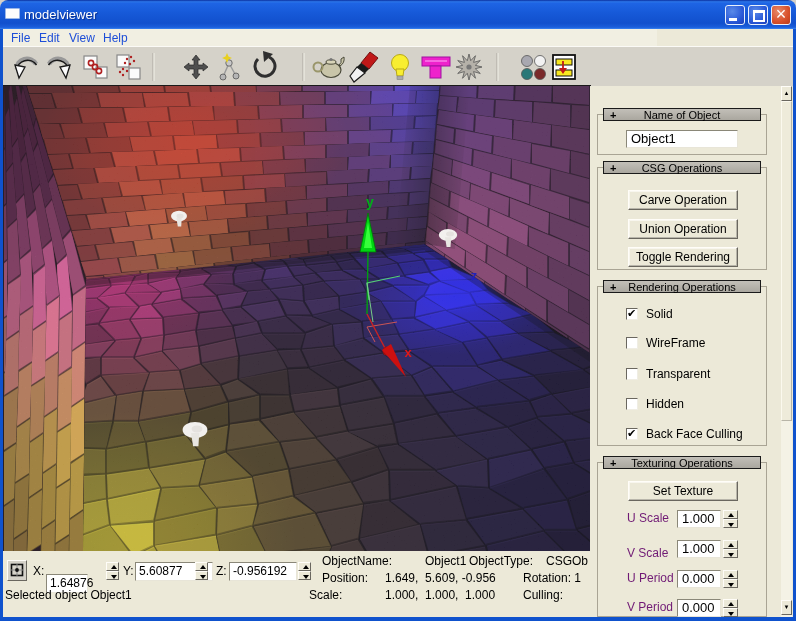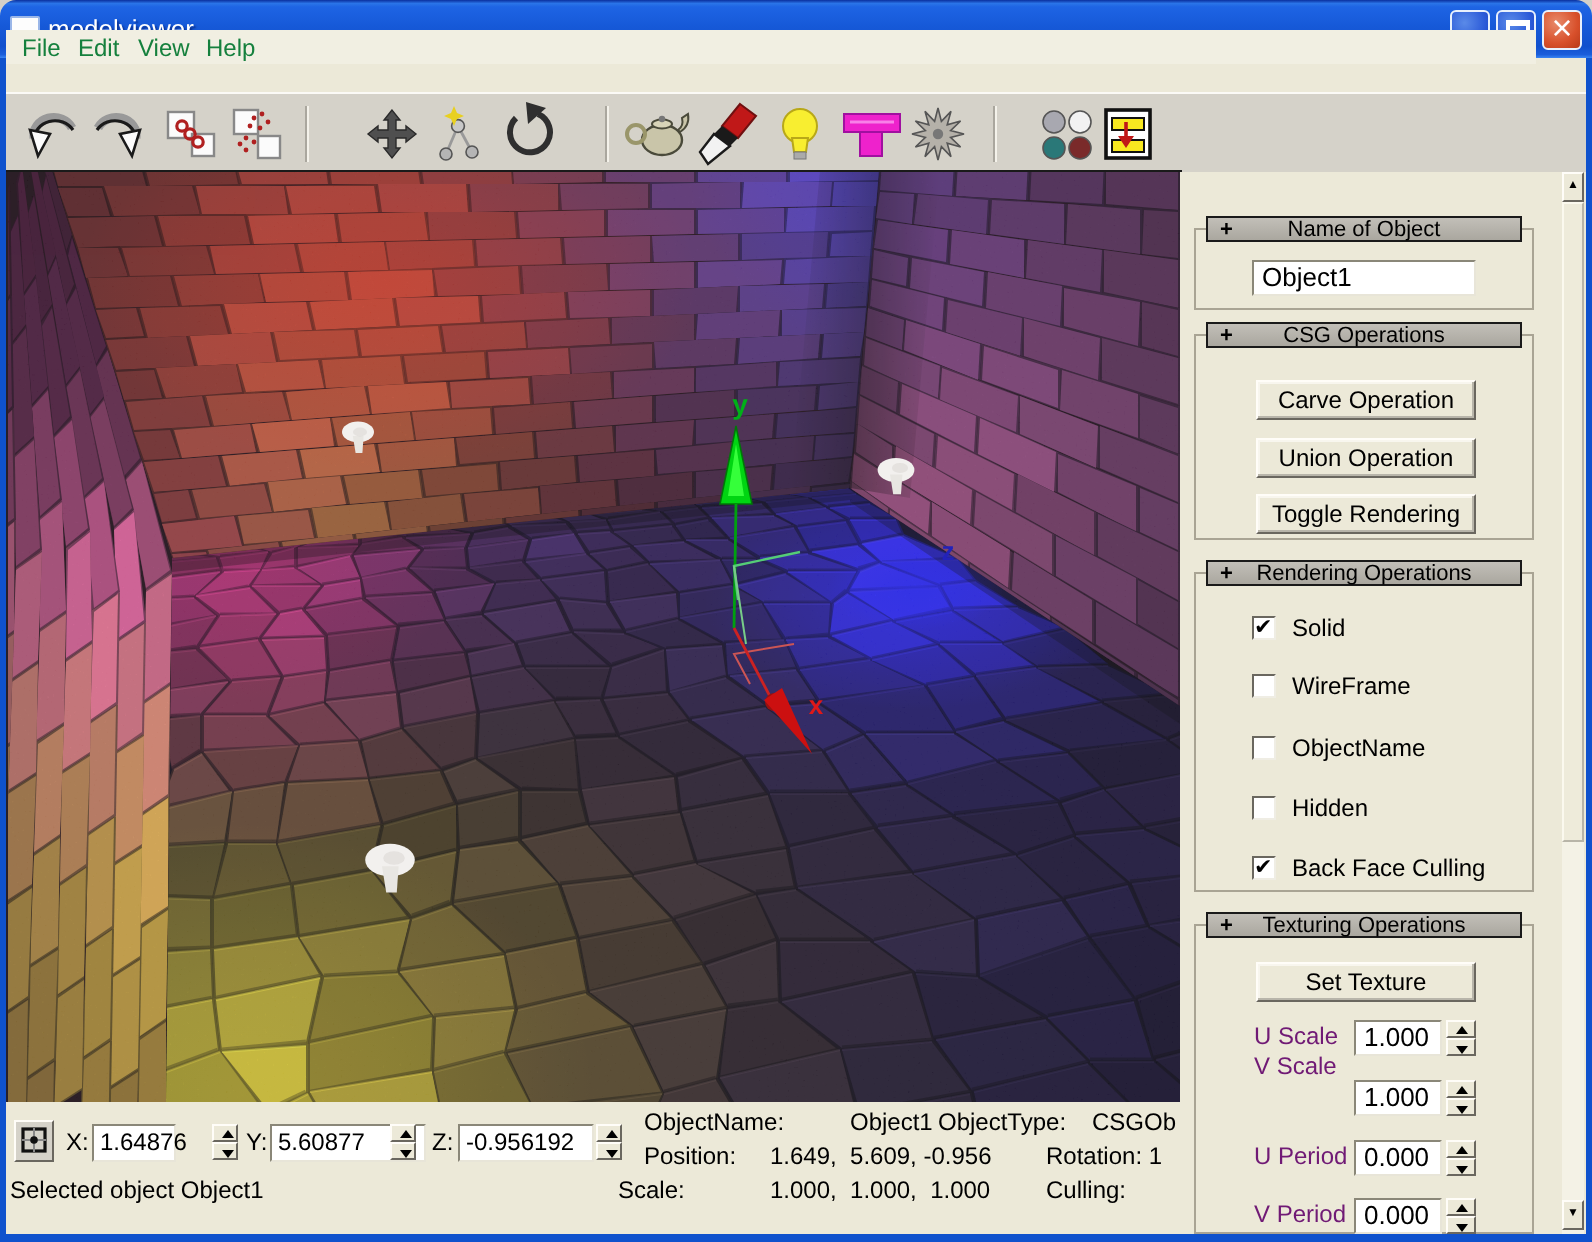--- a/index.html
+++ b/index.html
@@ -21,22 +21,22 @@
 #bmax:after{content:"";position:absolute;left:4px;top:4px;width:8px;height:7px;
  border:2px solid #fff;border-top-width:3px}
 #bclose:after{content:"\00d7";position:absolute;left:0;top:-2px;width:18px;text-align:center;
  font-size:18px;font-weight:normal;color:#fff}
 
 .brd{position:absolute;background:#0f52cd}
 #brdL{left:0;top:29px;width:3px;height:588px}
 #brdR{left:793px;top:29px;width:3px;height:588px}
 #brdB{left:0;top:617px;width:796px;height:4px;background:#0f52cd}
 
-#menu{position:absolute;left:3px;top:15px;width:765px;height:17px;background:#f1efe2;
- font-size:12px;color:#15803d}
+#menu{position:absolute;left:3px;top:29px;width:654px;height:17px;background:#f1efe2;
+ font-size:12px;color:#1d4ed8}
 #menu span{position:absolute;top:2px}
 
 #tool{position:absolute;left:3px;top:46px;width:790px;height:40px;
  background:#d5d2c9;border-top:1px solid #fbfaf6}
 
 #vp{position:absolute;left:4px;top:86px;width:586px;height:465px;background:#120a18;overflow:hidden}
 #vptop{position:absolute;left:3px;top:85px;width:588px;height:1px;background:#1a1a1a}
 
 #panel{position:absolute;left:590px;top:86px;width:203px;height:531px;background:#ece9d8;overflow:hidden}
 .gbox{position:absolute;border:1px solid #a9a494;border-top:none}
@@ -1764,35 +1764,35 @@
       <div class="btn" style="top:133px">Union Operation</div>
       <div class="gboxtop" style="left:7px;top:200px;width:6px"></div>
       <div class="gboxtop" style="left:171px;top:200px;width:6px"></div>
       <div class="gbox" style="left:7px;top:201px;width:170px;height:159px"></div>
       <div class="ghead" style="top:194px;width:158px"><b>+</b>Rendering Operations</div>
       <div class="cb on" style="top:222px"></div>
       <div class="cblab" style="top:221px">Solid</div>
       <div class="cb" style="top:251px"></div>
       <div class="cblab" style="top:250px">WireFrame</div>
       <div class="cb" style="top:282px"></div>
-      <div class="cblab" style="top:281px">ObjectName</div>
+      <div class="cblab" style="top:281px">Transparent</div>
       <div class="cb" style="top:312px"></div>
       <div class="cblab" style="top:311px">Hidden</div>
       <div class="cb on" style="top:342px"></div>
       <div class="cblab" style="top:341px">Back Face Culling</div>
       <div class="gboxtop" style="left:7px;top:376px;width:6px"></div>
       <div class="gboxtop" style="left:171px;top:376px;width:6px"></div>
       <div class="gbox" style="left:7px;top:377px;width:170px;height:154px"></div>
       <div class="ghead" style="top:370px;width:158px"><b>+</b>Texturing Operations</div>
       <div class="btn" style="top:395px">Set Texture</div>
       <div class="slab" style="top:425px">U Scale</div>
       <div class="inp" style="left:87px;top:424px;width:44px;height:18px;line-height:16px">1.000</div>
       <div class="spin up" style="left:133px;top:424px"></div>
       <div class="spin dn" style="left:133px;top:433px"></div>
-      <div class="slab" style="top:440px">V Scale</div>
+      <div class="slab" style="top:460px">V Scale</div>
       <div class="inp" style="left:87px;top:454px;width:44px;height:18px;line-height:16px">1.000</div>
       <div class="spin up" style="left:133px;top:454px"></div>
       <div class="spin dn" style="left:133px;top:463px"></div>
       <div class="slab" style="top:485px">U Period</div>
       <div class="inp" style="left:87px;top:484px;width:44px;height:18px;line-height:16px">0.000</div>
       <div class="spin up" style="left:133px;top:484px"></div>
       <div class="spin dn" style="left:133px;top:493px"></div>
       <div class="slab" style="top:514px">V Period</div>
       <div class="inp" style="left:87px;top:513px;width:44px;height:18px;line-height:16px">0.000</div>
       <div class="spin up" style="left:133px;top:513px"></div>
@@ -1805,21 +1805,21 @@
  </div>
  <div id="status">
       <div style="position:absolute;left:4px;top:9px;width:20px;height:21px;background:#d5d2c9;border:1px solid;border-color:#fffdf8 #6a675f #6a675f #fffdf8"></div>
       <svg style="position:absolute;left:6px;top:11px" width="16" height="17" viewBox="0 0 16 17">
         <rect x="2.5" y="2.5" width="11" height="11" fill="none" stroke="#111" stroke-width="1.6"></rect>
         <line x1="2" y1="8" x2="14" y2="8" stroke="#888" stroke-width="1"></line>
         <line x1="8" y1="2" x2="8" y2="14" stroke="#888" stroke-width="1"></line>
         <circle cx="8" cy="8" r="1.9" fill="#111"></circle>
       </svg>
       <span style="position:absolute;left:30px;top:13px">X:</span>
-      <div class="sfield" style="left:43px;top:11px;width:42px;height:19px">1.64876</div>
+      <div class="sfield" style="left:43px;top:23px;width:42px;height:19px">1.64876</div>
       <div class="spin up" style="left:103px;top:11px;width:13px;height:9px"></div>
       <div class="spin dn" style="left:103px;top:20px;width:13px;height:9px"></div>
       <span style="position:absolute;left:120px;top:13px">Y:</span>
       <div class="sfield" style="left:132px;top:11px;width:78px;height:19px">5.60877</div>
       <div class="spin up" style="left:192px;top:11px;width:13px;height:9px"></div>
       <div class="spin dn" style="left:192px;top:20px;width:13px;height:9px"></div>
       <span style="position:absolute;left:213px;top:13px">Z:</span>
       <div class="sfield" style="left:226px;top:11px;width:68px;height:19px">-0.956192</div>
       <div class="spin up" style="left:295px;top:11px;width:13px;height:9px"></div>
       <div class="spin dn" style="left:295px;top:20px;width:13px;height:9px"></div>

